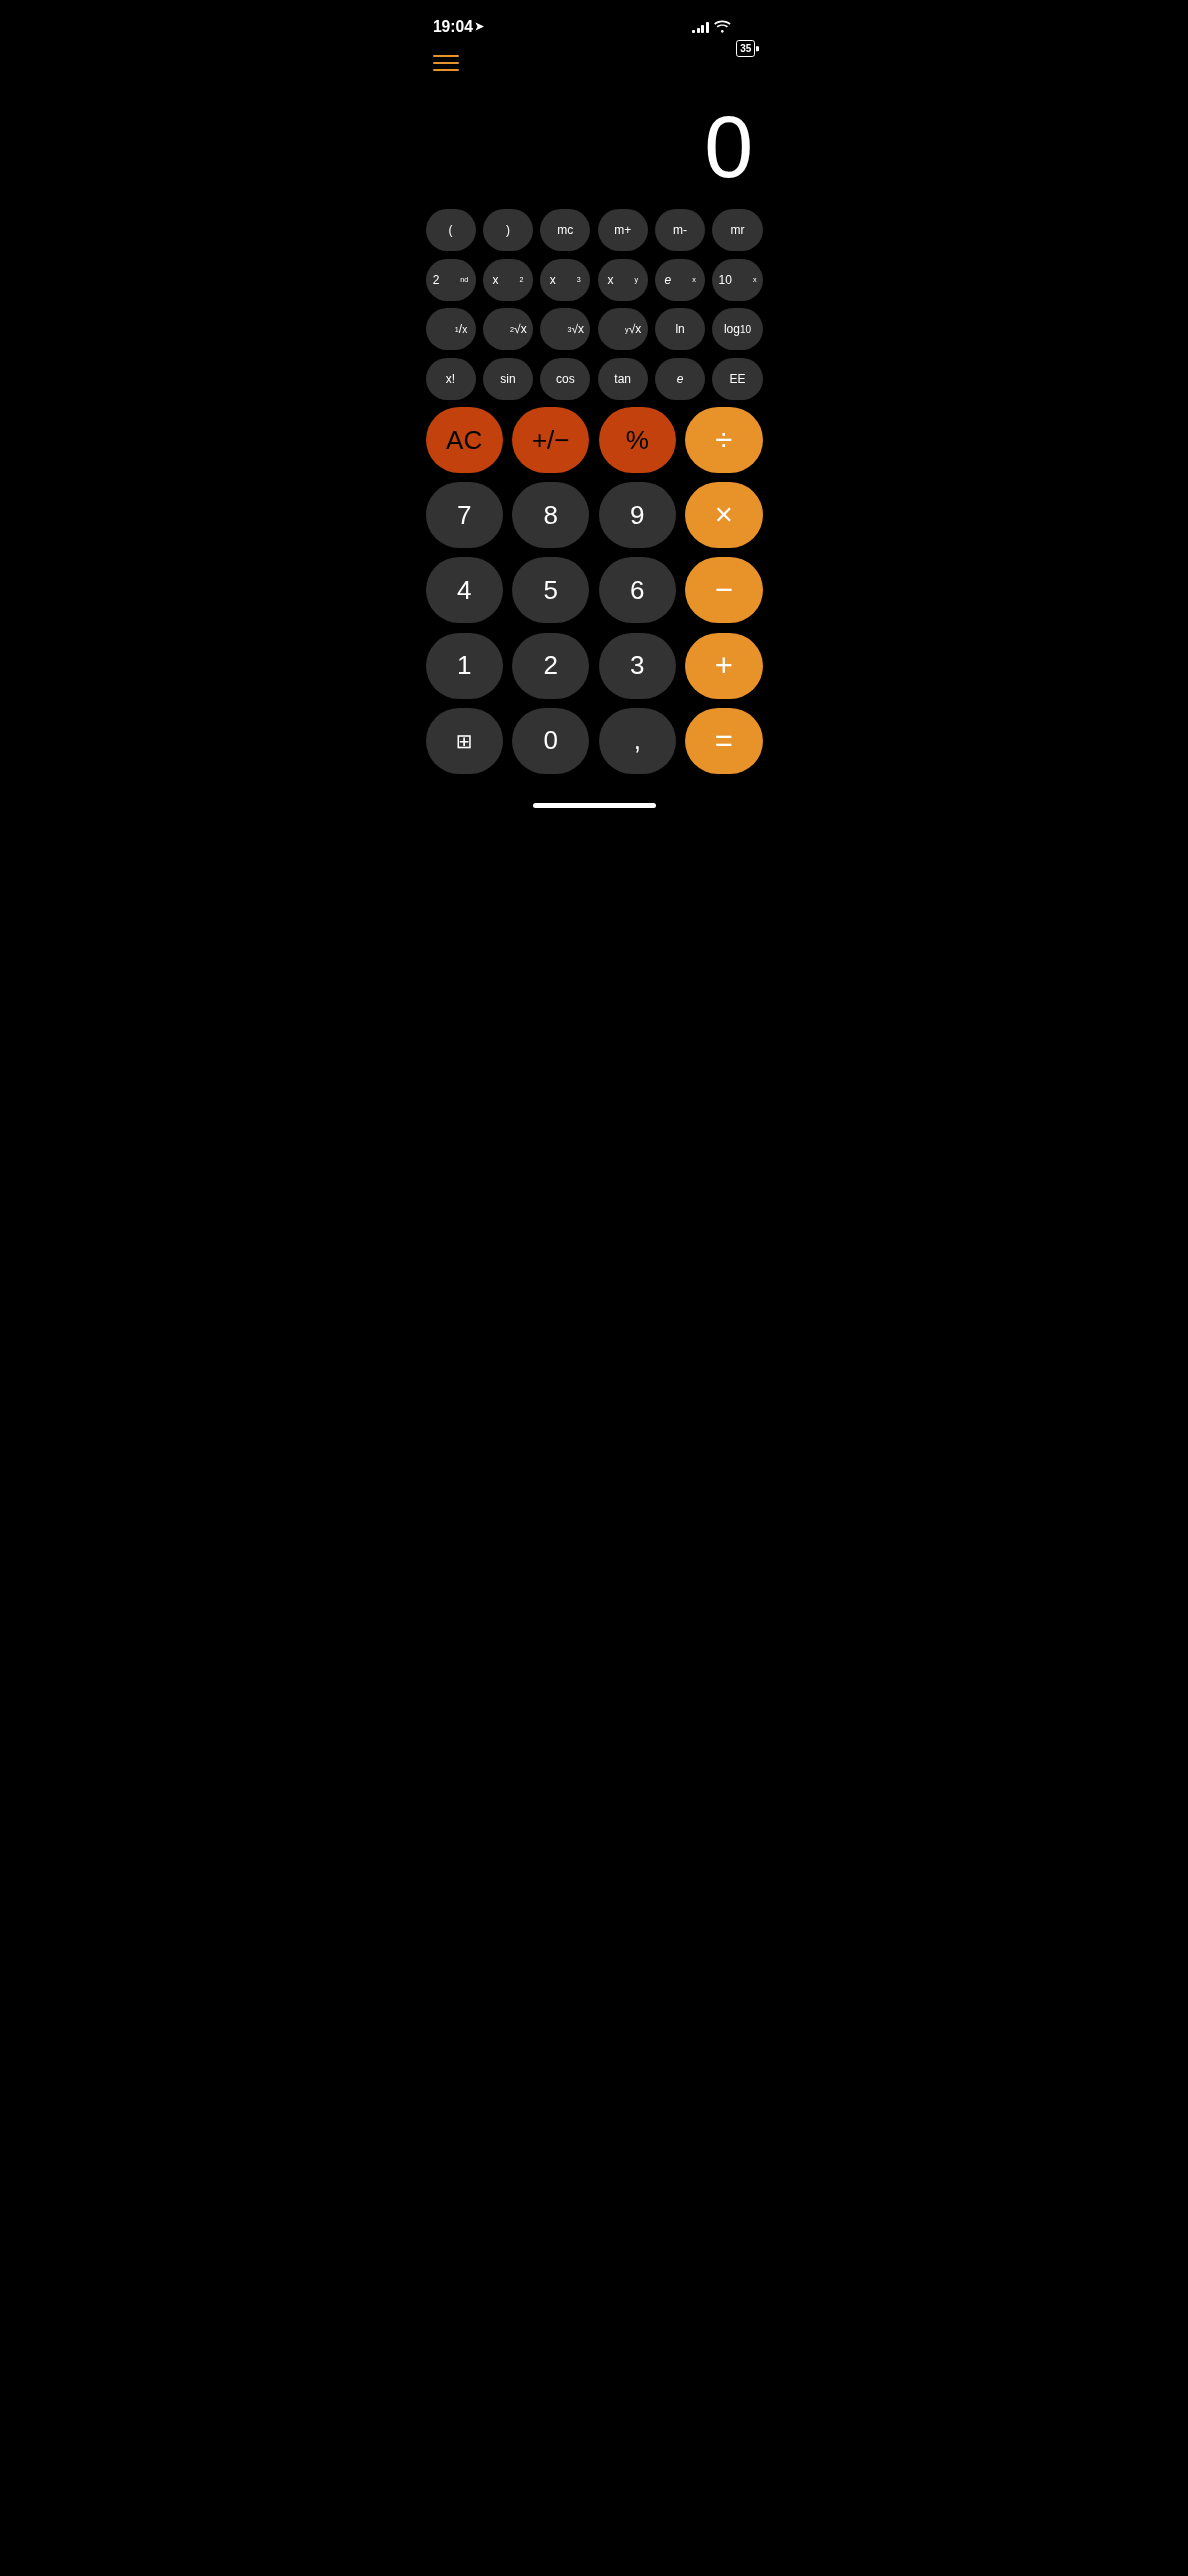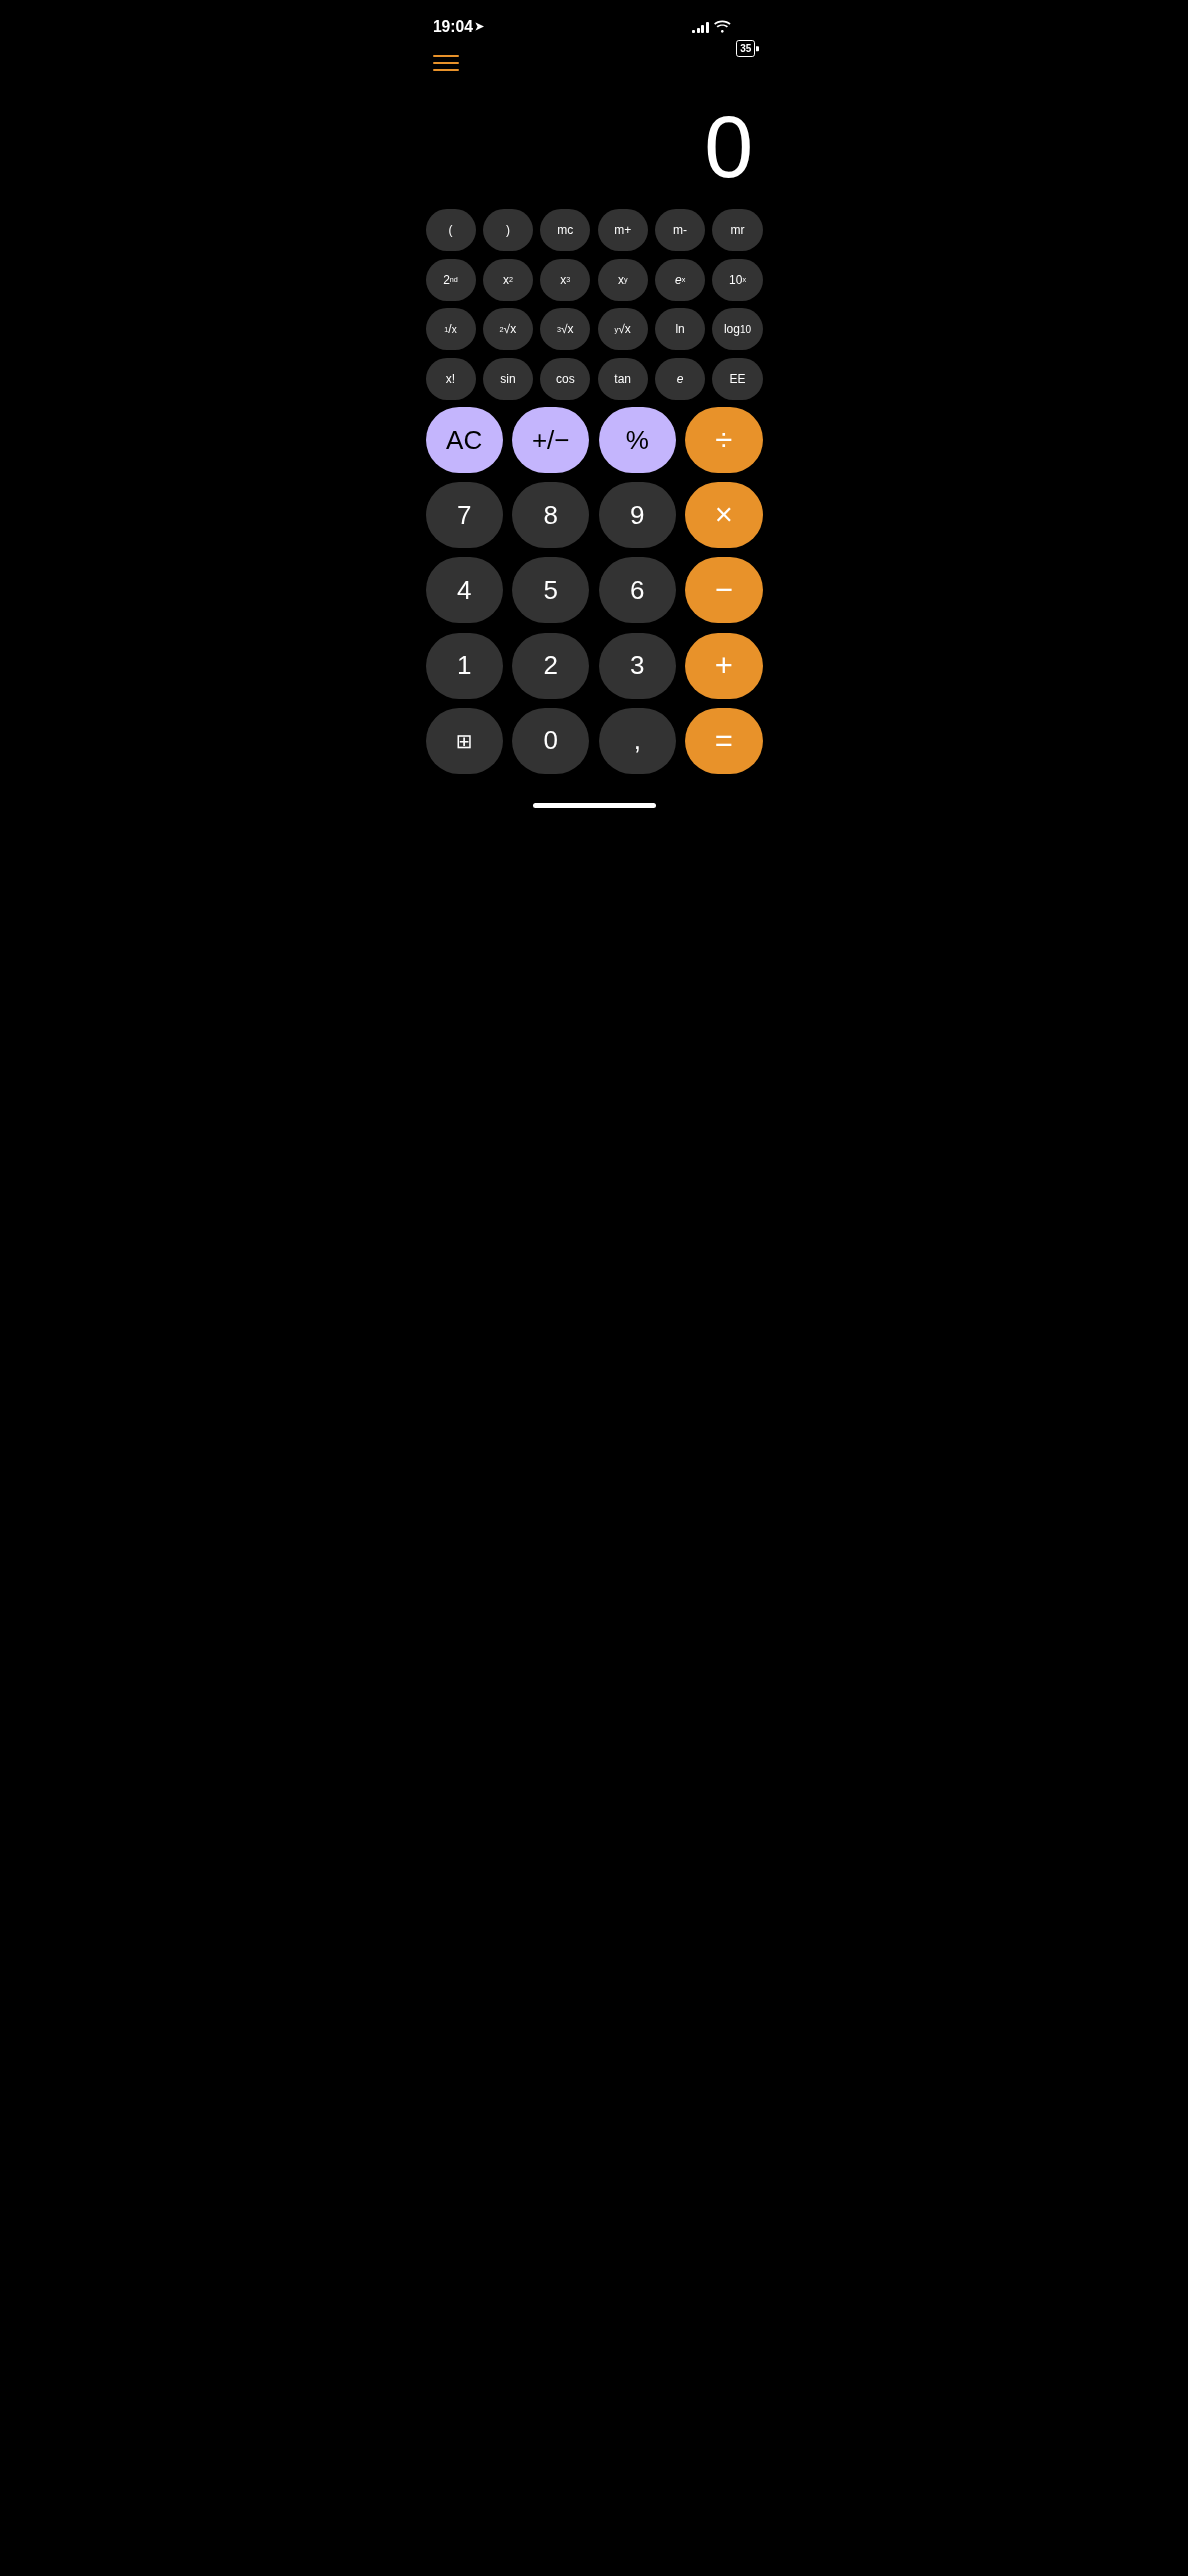--- a/index.html
+++ b/index.html
@@ -175,38 +175,39 @@
     
     .btn-dark {
       background: #333333;
       height: 66px;
       font-size: 26px;
       font-weight: 400;
     }
 
     
     .btn-gray {
-      background: #c4b5fd;
+      background: #c2410c;
       color: #000;
       height: 66px;
       font-size: 26px;
       font-weight: 400;
     }
 
     
     .btn-orange {
       background: #E8922A;
       height: 66px;
       font-size: 31px;
       font-weight: 300;
     }
 
     
     sup {
       font-size: 0.6em;
+      padding-left: 21px;
     }
 
     
     .home-indicator {
       display: flex;
       justify-content: center;
       padding: 9.2px 0 5.5px 0;
     }
     .home-bar {
       width: 123px;

